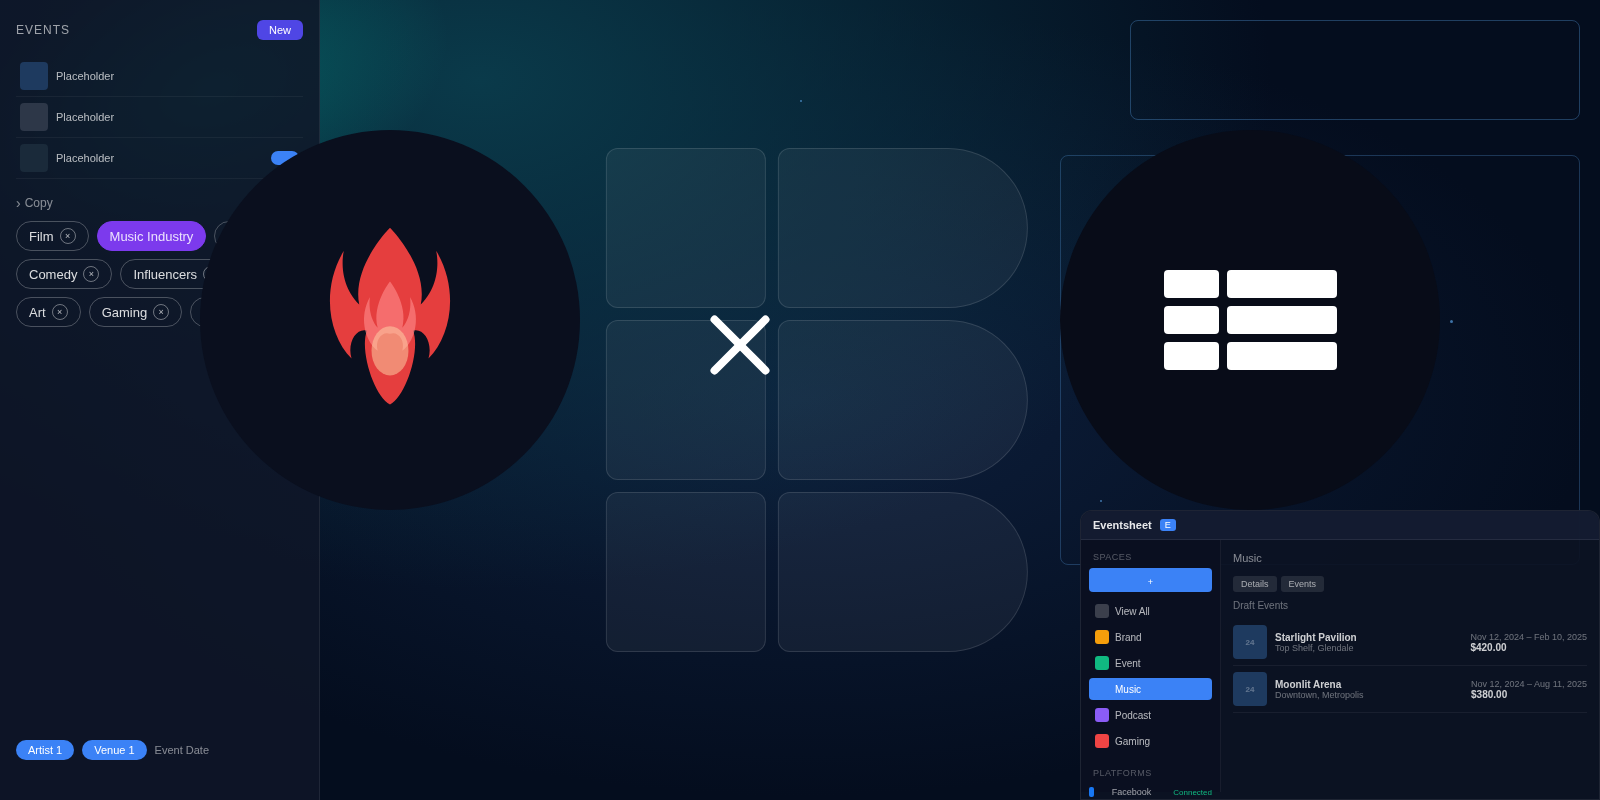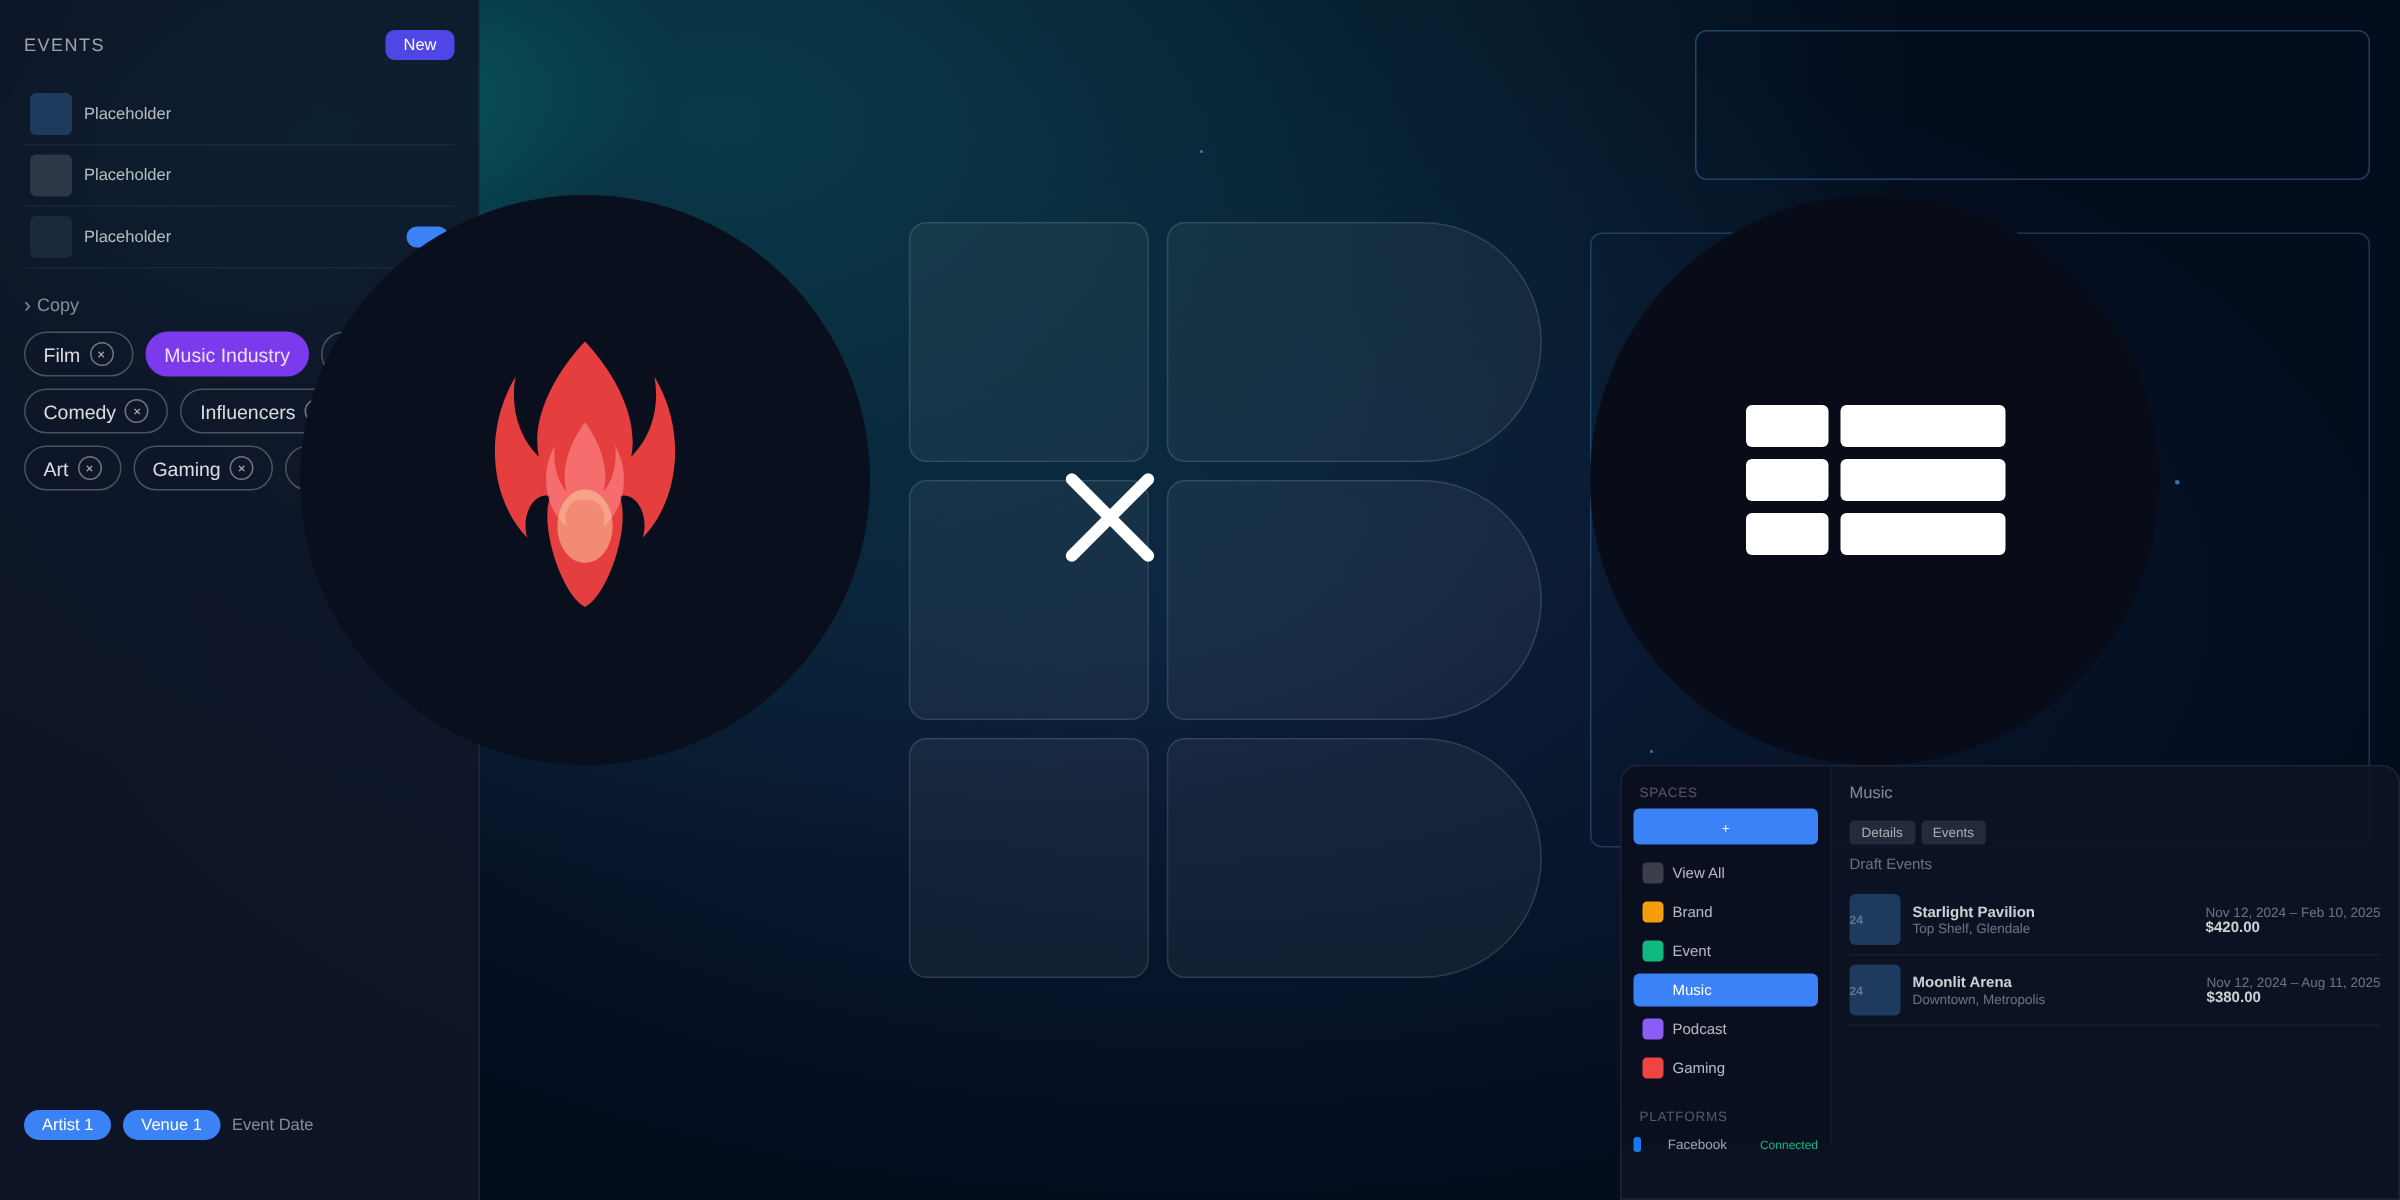--- a/index.html
+++ b/index.html
@@ -434,20 +434,21 @@
     }
 
     .rp-event-thumb {
       width: 34px;
       height: 34px;
       background: #1e3a5f;
       border-radius: 4px;
       flex-shrink: 0;
       display: flex;
       align-items: center;
+      justify-content: center;
       font-size: 9px;
       color: rgba(255,255,255,0.4);
       font-weight: bold;
     }
 
     .rp-event-info {
       flex: 1;
     }
 
     .rp-event-name {
@@ -623,20 +624,24 @@
   </div>
 
   <div class="bottom-tags">
     <span class="bottom-tag">Artist 1</span>
     <span class="bottom-tag">Venue 1</span>
     <span style="color:rgba(255,255,255,0.5);font-size:11px;align-self:center;">Event Date</span>
   </div>
 </div>
 
 <div class="right-panel">
+  <div class="right-panel-header">
+    <span class="right-panel-title">Eventsheet</span>
+    <span class="right-panel-badge">E</span>
+  </div>
   <div class="right-panel-body">
 
     <div class="rp-sidebar">
       <div class="rp-sidebar-section">Spaces</div>
 
       <div style="background:#3b82f6;border-radius:4px;padding:3px 6px;text-align:center;margin-bottom:4px;cursor:pointer;">
         <span style="color:white;font-size:9px;">+</span>
       </div>
 
       <div class="rp-sidebar-item">

